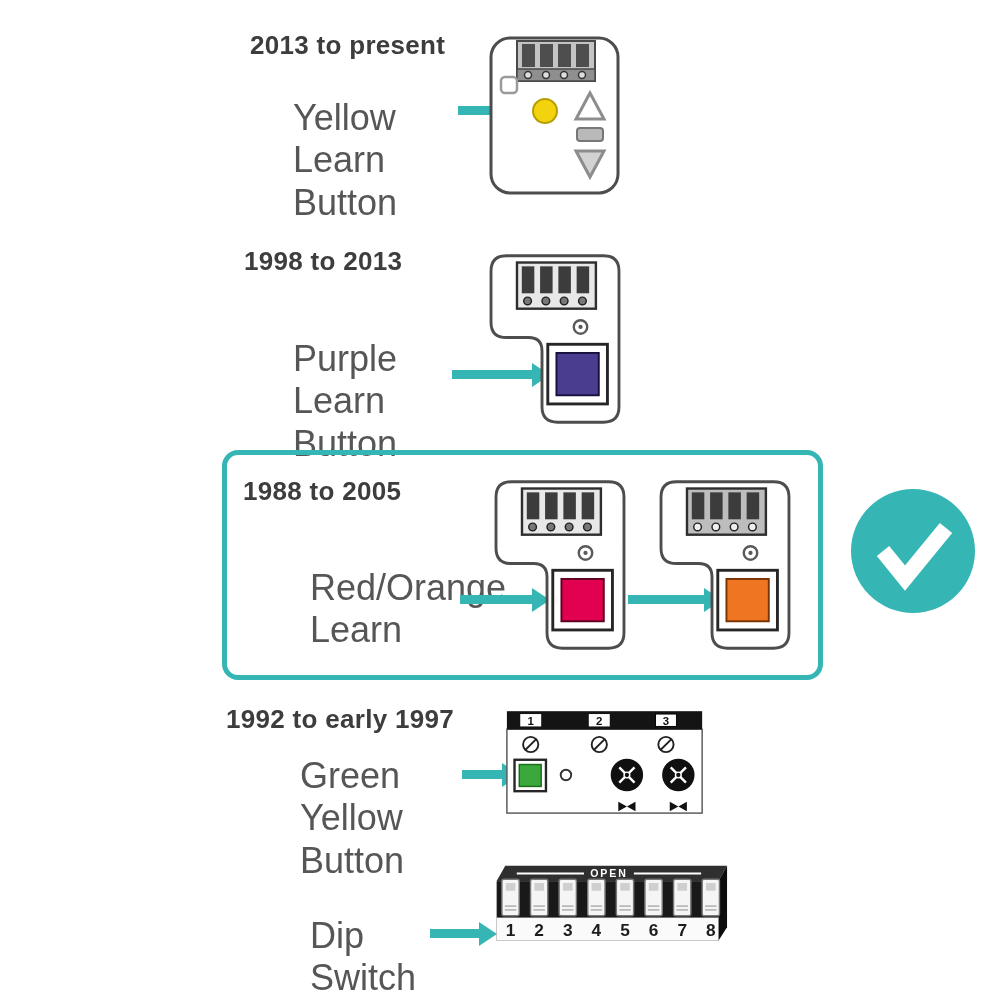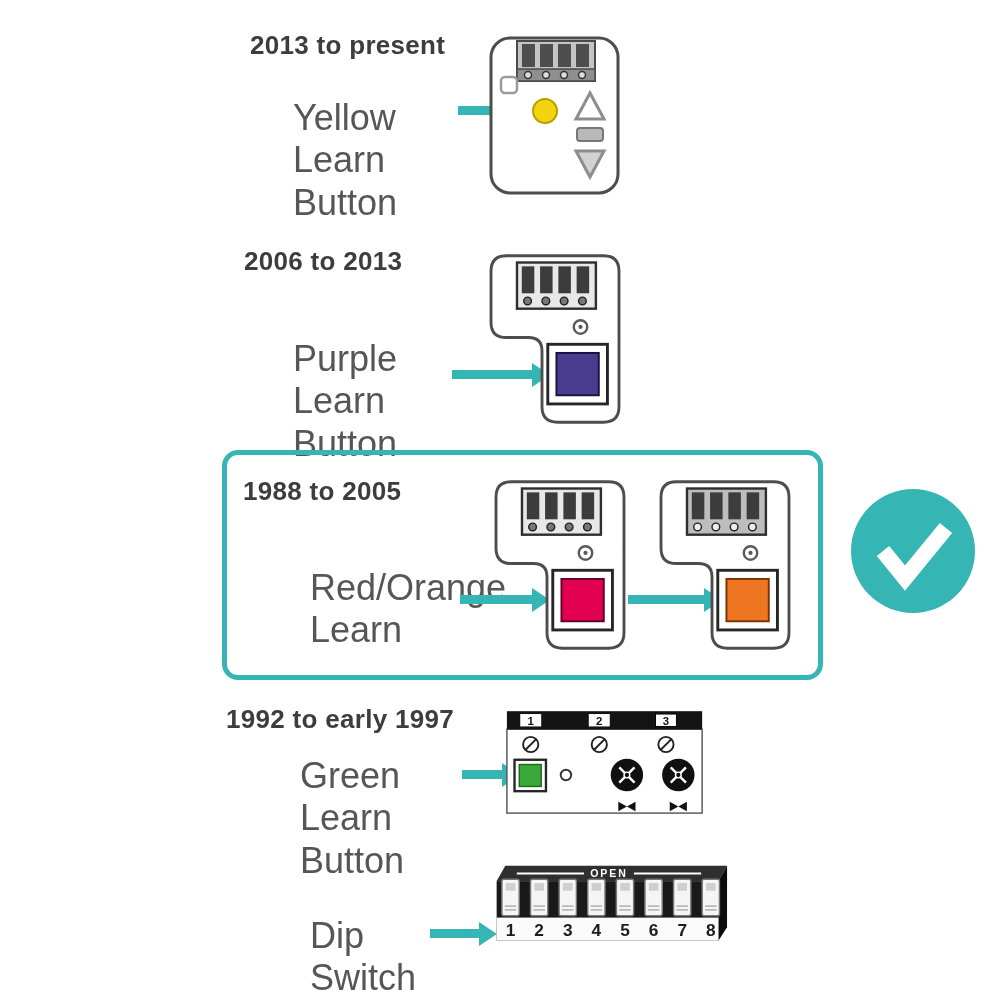--- a/index.html
+++ b/index.html
@@ -50,21 +50,21 @@
       <circle cx="95" cy="42" r="3.5" fill="#dddddd" stroke="#333333" stroke-width="1.5"></circle>
       <rect x="14" y="44" width="16" height="16" rx="4" fill="#ffffff" stroke="#9a9a9a" stroke-width="2.5"></rect>
       <circle cx="58" cy="78" r="12" stroke="#b79e00" stroke-width="2" fill="#f2d30e"></circle>
       <polygon points="103,60 117,86 89,86" fill="#ffffff" stroke="#8d8d8d" stroke-width="3"></polygon>
       <rect x="90" y="95" width="26" height="13" rx="3" fill="#b9b9b9" stroke="#777777" stroke-width="2"></rect>
       <polygon points="89,118 117,118 103,144" fill="#d2d2d2" stroke="#8d8d8d" stroke-width="3"></polygon>
     </svg>
   </div>
 
   <div class="layer">
-    <div class="heading" style="left:244px;top:246px">2006 to 2013</div>
+    <div class="heading" style="left:244px;top:246px">1998 to 2013</div>
     <div class="label" style="left:293px;top:338px;width:178px">Purple Learn Button</div>
     <div class="arrow" style="left:452px;top:370px;width:80px"></div>
 
     <svg class="device" style="left:485px;top:250px" width="140" height="178" viewBox="0 0 145 185">
       <path d="M 22 6 H 123 Q 139 6 139 22 V 163 Q 139 179 123 179 H 75 Q 59 179 59 163 V 105 Q 59 91 45 91 H 22 Q 6 91 6 75 V 22 Q 6 6 22 6 Z" fill="#ffffff" stroke="#4d4d4d" stroke-width="3"></path>
       <rect x="33" y="13" width="82" height="48" fill="#e8e8e8" stroke="#2e2e2e" stroke-width="2.5"></rect>
       <rect x="38" y="17" width="13" height="28" fill="#3c3c3c"></rect>
       <rect x="57" y="17" width="13" height="28" fill="#3c3c3c"></rect>
       <rect x="76" y="17" width="13" height="28" fill="#3c3c3c"></rect>
       <rect x="95" y="17" width="13" height="28" fill="#3c3c3c"></rect>
@@ -122,21 +122,21 @@
 
     <div class="check-circle" style="left:851px;top:489px;width:124px;height:124px">
       <svg width="124" height="124" viewBox="0 0 124 124">
         <polyline points="32,62 54,89 95,39" fill="none" stroke="#ffffff" stroke-width="16"></polyline>
       </svg>
     </div>
   </div>
 
   <div class="layer">
     <div class="heading" style="left:226px;top:704px">1992 to early 1997</div>
-    <div class="label" style="left:300px;top:755px;width:178px">Green Learn Button</div>
+    <div class="label" style="left:300px;top:755px;width:178px">Green Yellow Button</div>
     <div class="arrow" style="left:462px;top:770px;width:40px"></div>
 
     <svg class="device" style="left:505px;top:710px" width="200" height="110" viewBox="0 0 210 115">
       <rect x="2" y="20" width="205" height="88" fill="#ffffff" stroke="#555555" stroke-width="1.5"></rect>
       <rect x="2" y="1" width="205" height="19" fill="#141414"></rect>
       <rect x="16" y="4" width="22" height="13" fill="#ffffff"></rect>
       <text x="27" y="15" font-size="12" font-weight="bold" fill="#111111" text-anchor="middle">1</text>
       <rect x="88" y="4" width="22" height="13" fill="#ffffff"></rect>
       <text x="99" y="15" font-size="12" font-weight="bold" fill="#111111" text-anchor="middle">2</text>
       <rect x="158" y="4" width="22" height="13" fill="#ffffff" stroke="#000000"></rect>

